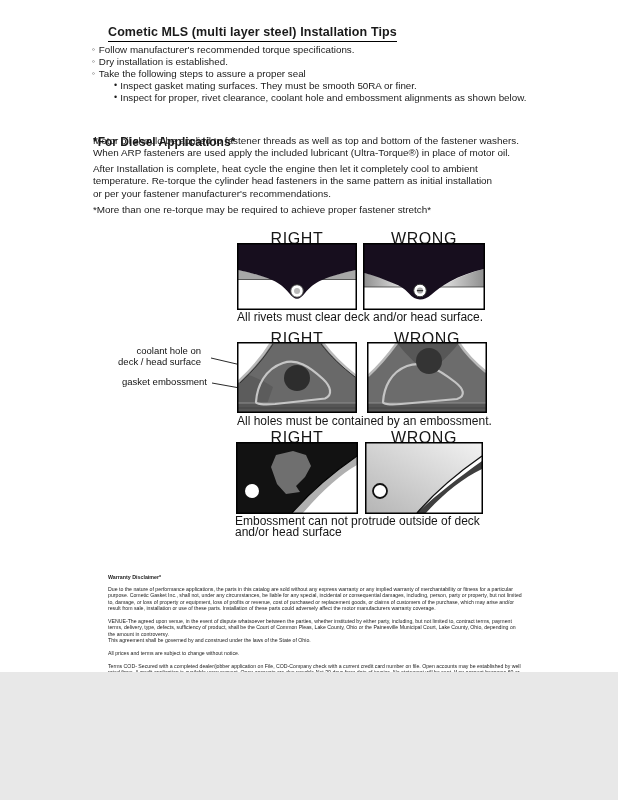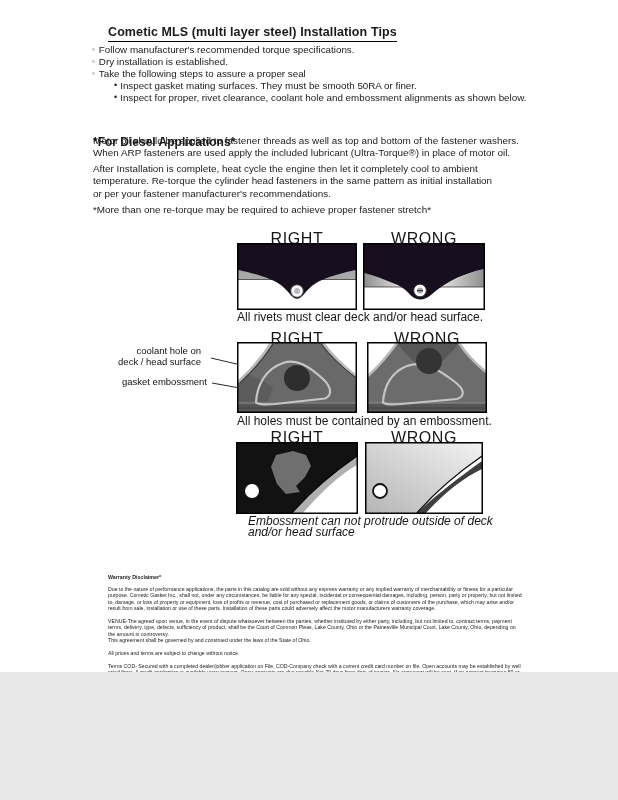--- a/index.html
+++ b/index.html
@@ -175,21 +175,21 @@
       </linearGradient>
     </defs>
     <rect x="0" y="0" width="118" height="72" fill="#ffffff"></rect>
     <path d="M1,1 H117 V14 C94,30 70,50 52,71 L1,71 Z" fill="url(#w3)"></path>
     <path d="M117,19 C93,36 70,54 52,71 L61,71 C77,53 98,36 117,27 Z" fill="#3f3f3f"></path>
     <path d="M117,14 C94,30 70,50 52,71" stroke="#111" stroke-width="1.4" fill="none"></path>
     <circle cx="15" cy="49" r="7" fill="#ffffff" stroke="#111" stroke-width="1.8"></circle>
     <rect x="0.75" y="0.75" width="116.5" height="70.5" fill="none" stroke="#000" stroke-width="1.5"></rect>
   </svg>
 
-  <div class="abs caption" style="left:248px;top:516px;font-style:italic;">Embossment can not protrude outside of deck
+  <div class="abs caption" style="left:235px;top:516px;">Embossment can not protrude outside of deck
 and/or head surface</div>
 
   <div class="abs" id="disclaimer">
     <div id="disclaimer-inner">
       <div class="dh">Warranty Disclaimer*</div>
       <p>Due to the nature of performance applications, the parts in this catalog are sold without any express warranty or any implied warranty of merchantability or fitness for a particular purpose.  Cometic Gasket Inc., shall not, under any circumstances, be liable for any special, incidental or consequential damages, including, person, party or property, but not limited to, damage, or loss of property or equipment, loss of profits or revenue, cost of purchased or replacement goods, or claims of customers of the purchase, which may arise and/or result from sale, installation or use of these parts.  Installation of these parts could adversely affect the motor manufacturers warranty coverage.</p>
       <p>VENUE-The agreed upon venue, in the event of dispute whatsoever between the parties, whether instituted by either party, including, but not limited to, contract terms, payment terms, delivery, type, defects, sufficiency of product, shall be the Court of Common Pleas, Lake County, Ohio or the Painesville Municipal Court, Lake County, Ohio, depending on the amount in controversy.
 This agreement shall be governed by and construed under the laws of the State of Ohio.</p>
       <p>All prices and terms are subject to change without notice.</p>
       <p>Terms COD- Secured with a completed dealer/jobber application on File, COD-Company check with a current credit card number on file.  Open accounts may be established by well rated firms.  A credit application is available upon request.  Open accounts are due payable Net 30 days from date of invoice.  No statement will be sent.  If an account becomes 60 or more days past due, it is subject to being placed on credit hold.  No orders will be shipped or new orders accepted until past due balance is paid.  If an account becomes 90 or more days past due, it is subject to being placed for collections.  All costs of collection are the responsibility of the customer, including attorney fees, court costs, and other expenses of litigation.</p>

